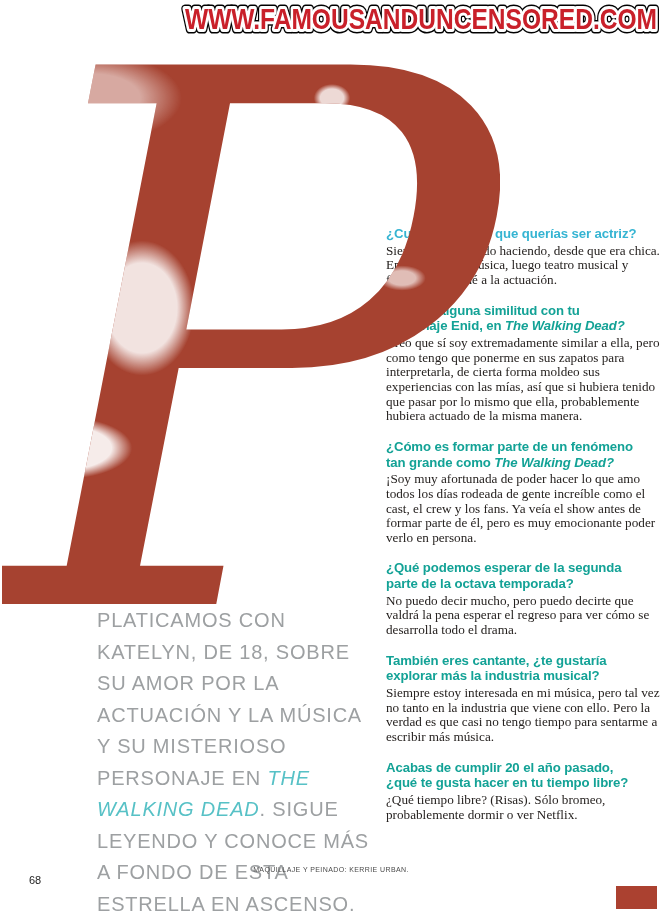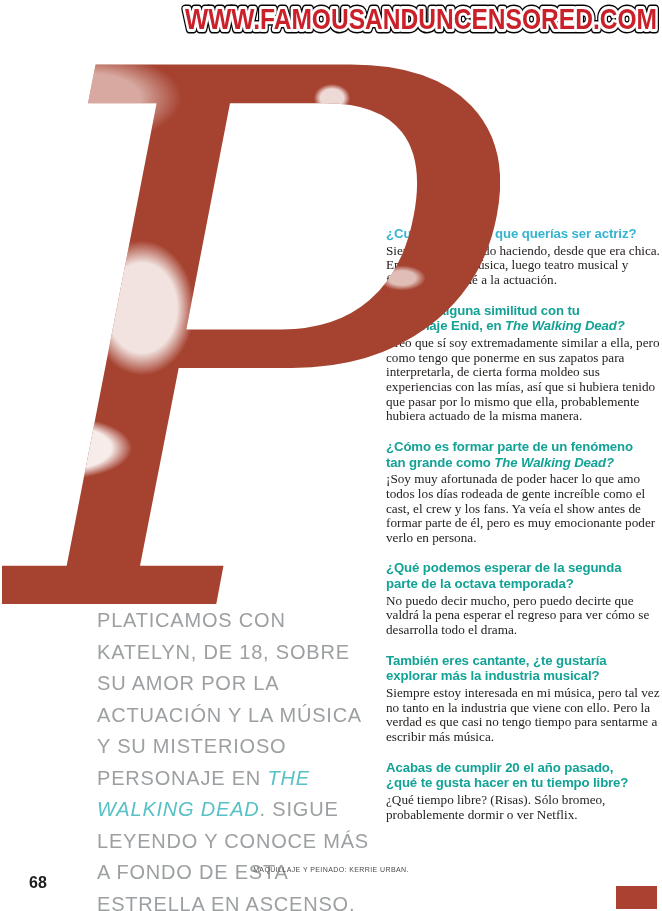--- a/index.html
+++ b/index.html
@@ -60,21 +60,21 @@
   .intro{
     position:absolute;left:97px;top:585px;width:280px;z-index:1;
     font-family:"Liberation Sans",sans-serif;
     font-weight:300;font-size:20px;line-height:31.5px;
     letter-spacing:0.8px;color:#9da0a2;
   }
   .intro .twd{color:#57c1c6;font-style:italic;}
   
   .page-num{
     position:absolute;left:29px;top:874px;
-    font-weight:bold;font-size:16px;color:#1d1d1d;z-index:4;
+    font-weight:normal;font-size:11px;color:#1d1d1d;z-index:4;
   }
   .credit{
     position:absolute;left:0;top:866px;width:662px;text-align:center;
     font-size:7px;letter-spacing:0.4px;color:#4a4a4a;z-index:4;
     font-family:"Liberation Sans",sans-serif;
   }
   .corner-box{
     position:absolute;left:616px;top:886px;width:41px;height:23px;z-index:4;
   }
 </style>

